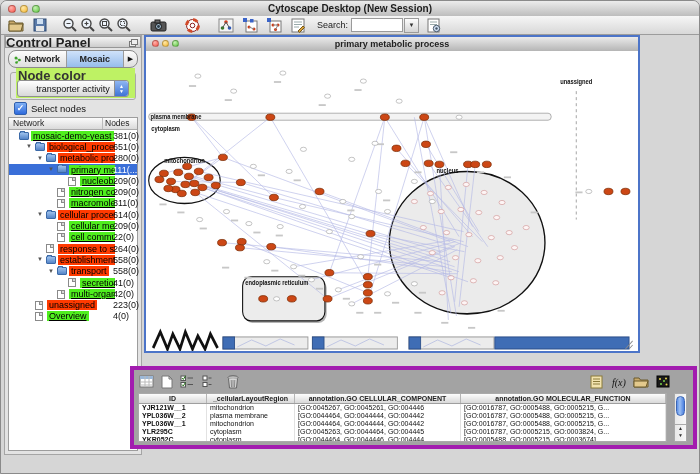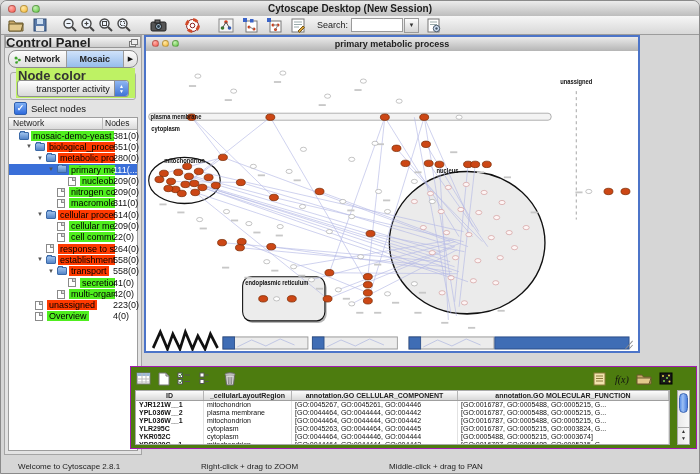--- a/index.html
+++ b/index.html
@@ -61,36 +61,36 @@
   .tree-row{height:11.3px;display:flex;align-items:center;font-size:9px;position:relative;white-space:nowrap;}
   .tree-row.sel{background:#3a6fd8;}
   .tree-row.sel .tcount{color:#fff;}
   .tarrow{position:absolute;font-size:6px;color:#555;top:2px;}
   .ticon{position:absolute;top:1.5px;}
   .folder{width:10px;height:8px;background:linear-gradient(#9cc0ec,#5585c8);border:1px solid #3c6aa8;border-radius:1px;box-sizing:border-box;}
   .folder:before{content:"";position:absolute;top:-2px;left:0;width:5px;height:2px;background:#77a3da;border:1px solid #3c6aa8;border-bottom:none;border-radius:1px 1px 0 0;box-sizing:border-box;}
   .file{width:8px;height:9px;background:#fff;border:1px solid #8a8a8a;box-sizing:border-box;}
   .file:before{content:"";position:absolute;right:0;top:0;width:3px;height:3px;background:#d7d7d7;border-left:1px solid #8a8a8a;border-bottom:1px solid #8a8a8a;box-sizing:border-box;}
   .chip{position:absolute;padding:0 2px;color:#000;height:10px;line-height:10px;overflow:hidden;}
-  .chip.green{background:#4fee1e;}
+  .chip.green{background:#4fee1e;text-decoration:underline;}
   .chip.red{background:#ff3a00;}
   .tcount{position:absolute;left:104px;color:#111;}
 
   
   .netframe{position:absolute;left:143px;top:34px;width:496px;height:318px;border:2px solid #4c74c8;background:#c4b5fd;box-sizing:border-box;}
   .nethead{height:14px;background:linear-gradient(#eaeaea,#b5b5b5);border-bottom:1px solid #8c8c8c;position:relative;}
   .nethead .tl{top:3px;width:7px;height:7px;}
   .nethead .red{left:6px;}.nethead .yel{left:16px;}.nethead .grn{left:26px;}
   .nettitle{position:absolute;left:0;right:0;top:1.5px;text-align:center;font-size:9px;font-weight:bold;color:#222;}
   .netcanvas{position:absolute;left:0;right:0;top:14px;bottom:0;background:#fff;}
   .netcanvas svg{width:100%;height:100%;display:block;}
 
   
   .dpanel{position:absolute;left:128px;top:352px;width:569px;height:96px;}
-  .dpbody{position:absolute;left:1px;right:1px;top:13px;bottom:0;background:#4d7c0f;border:1px solid #a21caf;box-sizing:border-box;}
+  .dpbody{position:absolute;left:1px;right:1px;top:13px;bottom:0;background:#a3a3a3;border:4px solid #a21caf;box-sizing:border-box;}
   .dptools{position:absolute;left:4px;top:2px;height:19px;display:flex;align-items:center;gap:3px;}
   .dptools-r{position:absolute;right:22px;top:2px;height:19px;display:flex;align-items:center;gap:5px;}
   .dbtn{width:17px;height:16px;display:flex;align-items:center;justify-content:center;}
   .dtable{position:absolute;left:4px;top:23px;right:26px;bottom:3px;background:#fff;border:1px solid #aaa;overflow:hidden;box-sizing:border-box;}
   .dthead{display:flex;height:9px;background:linear-gradient(#fdfdfd,#d9d9d9);border-bottom:1px solid #9f9f9f;font-size:7px;font-weight:bold;color:#222;}
   .dthead div{border-right:1px solid #b5b5b5;text-align:center;overflow:hidden;white-space:nowrap;line-height:9px;box-sizing:border-box;}
   .trow{display:flex;height:8px;font-size:7px;color:#111;}
   .trow div{border-right:1px solid #e2e2e2;overflow:hidden;white-space:nowrap;line-height:8px;padding-left:3px;box-sizing:border-box;}
   .c0{width:68px;font-weight:bold;}
   .c1{width:88px;}
@@ -740,19 +740,14 @@
           </div>
       </div>
       <div class="vscroll">
         <div class="vthumb"></div>
         <div class="varrows">▲<br>▼</div>
       </div>
     </div>
   </div>
 
 
-  <div class="statusbar">
-    <span class="st1">Welcome to Cytoscape 2.8.1</span>
-    <span class="st2">Right-click + drag to ZOOM</span>
-    <span class="st3">Middle-click + drag to PAN</span>
-  </div>
 
 </div>
 
 </body></html>

